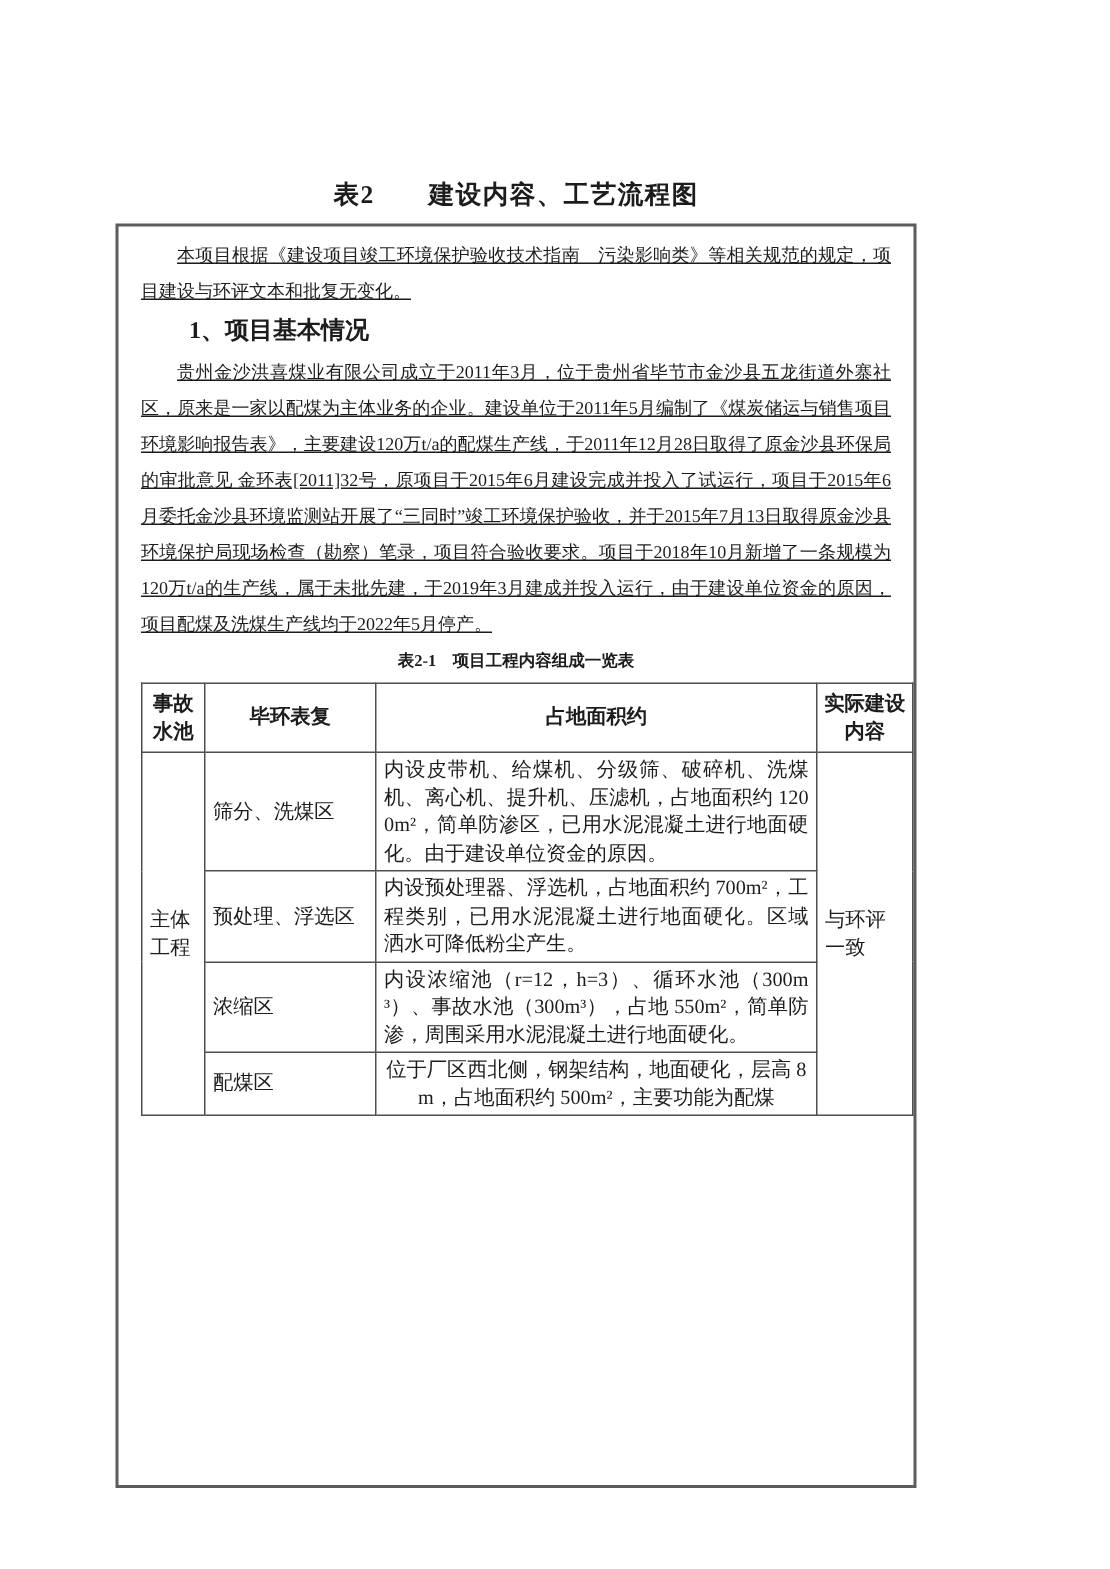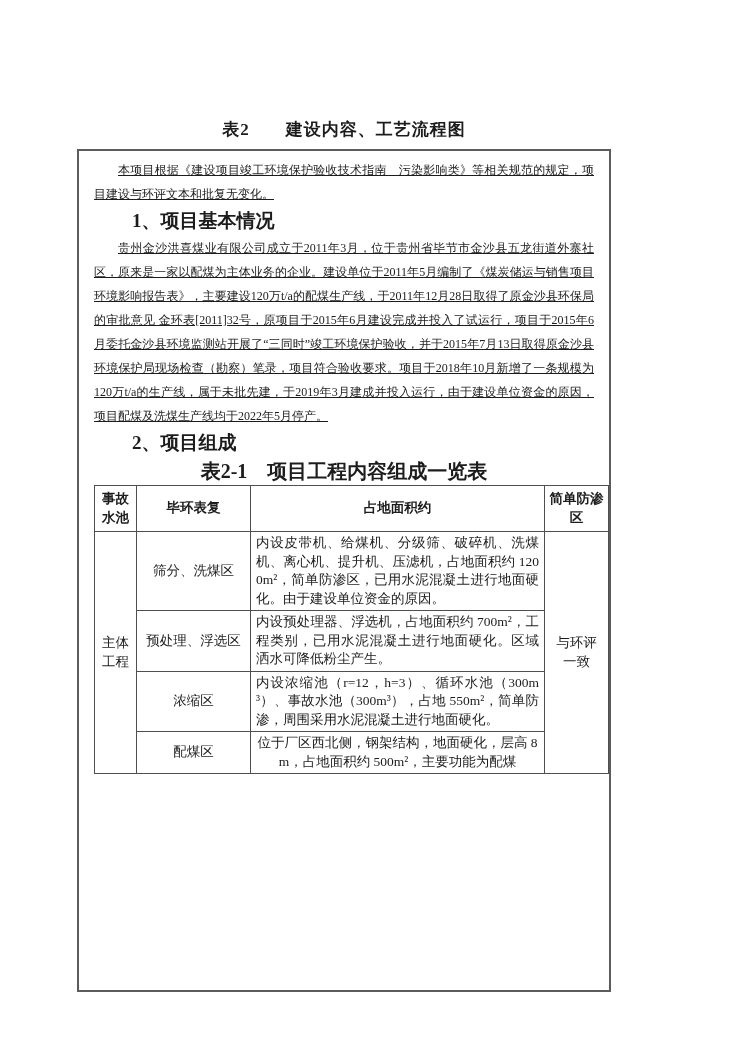--- a/index.html
+++ b/index.html
@@ -33,31 +33,31 @@
   .body-text {
     font-size: 12px;
     line-height: 24px;
     text-align: justify;
     text-indent: 2em;
     margin: 0;
     text-decoration: underline;
   }
 
   .section-heading {
-    font-size: 19px;
+    font-size: 16px;
     line-height: 30px;
     font-weight: bold;
     text-indent: 2em;
     margin: 0;
   }
 
   .table-caption {
     text-align: center;
     font-weight: bold;
-    font-size: 20px;
+    font-size: 11px;
     line-height: 24px;
     margin: 1px 0 2px;
     white-space: pre;
   }
 
   table.project-table {
     border-collapse: collapse;
     width: 100%;
     table-layout: fixed;
     font-size: 13.5px;
@@ -74,58 +74,56 @@
     font-weight: bold;
     text-align: center;
     padding: 4px 2px;
   }
   .col-cat   { width: 42px; }
   .col-area  { width: 114px; }
   .col-build { width: 294px; }
   .col-act   { width: 64px; }
 
   .cell-category, .cell-area, .cell-actual {
-    text-align: center;
   }
   .cell-content { text-align: justify; }
   .cell-content.centered { text-align: center; }
 </style>
 </head>
 <body>
 
 <div class="page">
 
   <div class="doc-title">表2　　建设内容、工艺流程图</div>
 
   <div class="content-box">
 
     <p class="body-text">本项目根据《建设项目竣工环境保护验收技术指南　污染影响类》等相关规范的规定，项目建设与环评文本和批复无变化。</p>
 
     <p class="section-heading">1、项目基本情况</p>
 
     <p class="body-text">贵州金沙洪喜煤业有限公司成立于2011年3月，位于贵州省毕节市金沙县五龙街道外寨社区，原来是一家以配煤为主体业务的企业。建设单位于2011年5月编制了《煤炭储运与销售项目环境影响报告表》，主要建设120万t/a的配煤生产线，于2011年12月28日取得了原金沙县环保局的审批意见 金环表[2011]32号，原项目于2015年6月建设完成并投入了试运行，项目于2015年6月委托金沙县环境监测站开展了“三同时”竣工环境保护验收，并于2015年7月13日取得原金沙县环境保护局现场检查（勘察）笔录，项目符合验收要求。项目于2018年10月新增了一条规模为120万t/a的生产线，属于未批先建，于2019年3月建成并投入运行，由于建设单位资金的原因，项目配煤及洗煤生产线均于2022年5月停产。</p>
 
 
-    <p class="section-heading">2、项目组成</p>
 
     <div class="table-caption">表2-1　项目工程内容组成一览表</div>
 
     <table class="project-table">
       <colgroup>
         <col class="col-cat">
         <col class="col-area">
         <col class="col-build">
         <col class="col-act">
       </colgroup>
       <thead>
         <tr>
           <th>事故水池</th>
           <th>毕环表复</th>
           <th>占地面积约</th>
-          <th>简单防渗区</th>
+          <th>实际建设内容</th>
         </tr>
       </thead>
       <tbody>
         <tr>
           <td class="cell-category" rowspan="4">主体工程</td>
           <td class="cell-area">筛分、洗煤区</td>
           <td class="cell-content">内设皮带机、给煤机、分级筛、破碎机、洗煤机、离心机、提升机、压滤机，占地面积约 1200m²，简单防渗区，已用水泥混凝土进行地面硬化。由于建设单位资金的原因。</td>
           <td class="cell-actual" rowspan="4">与环评一致</td>
         </tr>
         <tr>

